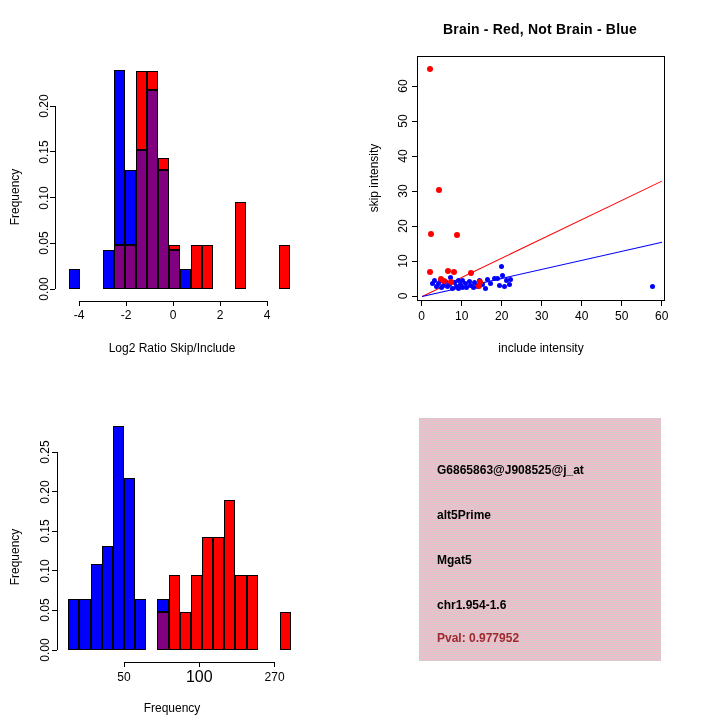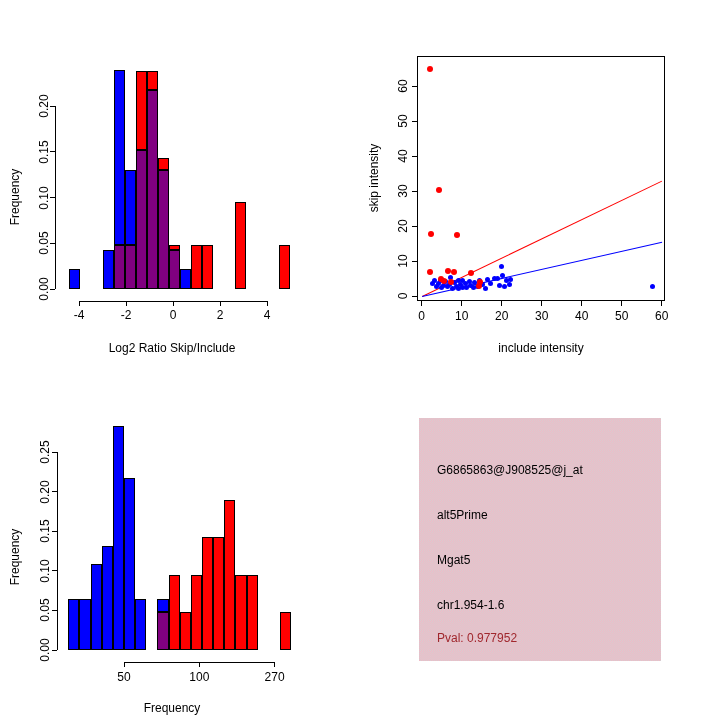--- a/index.html
+++ b/index.html
@@ -67,20 +67,21 @@
         <div style="position: absolute; left: 50px; top: 197px; width: 5px; height: 1px; background: rgb(0, 0, 0);"></div>
         <div class="tick-lbl" style="position: absolute; left: 44px; top: 197.5px; font-size: 12px; white-space: nowrap; transform: translate(-50%, -50%) rotate(-90deg);">0.10</div>
         <div style="position: absolute; left: 50px; top: 151.25px; width: 5px; height: 1px; background: rgb(0, 0, 0);"></div>
         <div class="tick-lbl" style="position: absolute; left: 44px; top: 151.75px; font-size: 12px; white-space: nowrap; transform: translate(-50%, -50%) rotate(-90deg);">0.15</div>
         <div style="position: absolute; left: 50px; top: 105.5px; width: 5px; height: 1px; background: rgb(0, 0, 0);"></div>
         <div class="tick-lbl" style="position: absolute; left: 44px; top: 106px; font-size: 12px; white-space: nowrap; transform: translate(-50%, -50%) rotate(-90deg);">0.20</div>
       </div>
   </div>
 
   <div class="panel">
+    <div class="t-lbl chart-title" style="left:540px;top:29px">Brain - Red, Not Brain - Blue</div>
     <div class="t-lbl" style="left:541px;top:348px">include intensity</div>
     <div class="t-lbl rot" style="left:374px;top:178px">skip intensity</div>
     <div class="plot-layer" id="plot-1">
         <div style="position: absolute; left: 417px; top: 56px; width: 248px; height: 245px; border: 1px solid rgb(0, 0, 0); box-sizing: border-box; background: rgb(255, 255, 255);"></div>
         <div style="position: absolute; left: 421.2px; top: 301px; width: 1px; height: 5px; background: rgb(0, 0, 0);"></div>
         <div class="tick-lbl" style="position: absolute; left: 421.7px; top: 316px; font-size: 12px; white-space: nowrap; transform: translate(-50%, -50%);">0</div>
         <div style="position: absolute; left: 461.2px; top: 301px; width: 1px; height: 5px; background: rgb(0, 0, 0);"></div>
         <div class="tick-lbl" style="position: absolute; left: 461.7px; top: 316px; font-size: 12px; white-space: nowrap; transform: translate(-50%, -50%);">10</div>
         <div style="position: absolute; left: 501.2px; top: 301px; width: 1px; height: 5px; background: rgb(0, 0, 0);"></div>
         <div class="tick-lbl" style="position: absolute; left: 501.7px; top: 316px; font-size: 12px; white-space: nowrap; transform: translate(-50%, -50%);">20</div>
@@ -184,41 +185,41 @@
         <div style="position: absolute; left: 202.011px; top: 536.744px; width: 11.1444px; height: 113.256px; background: rgb(255, 0, 0); border: 1px solid rgb(0, 0, 0); box-sizing: border-box;"></div>
         <div style="position: absolute; left: 213.155px; top: 536.744px; width: 11.1444px; height: 113.256px; background: rgb(255, 0, 0); border: 1px solid rgb(0, 0, 0); box-sizing: border-box;"></div>
         <div style="position: absolute; left: 224.3px; top: 499.52px; width: 11.1444px; height: 150.48px; background: rgb(255, 0, 0); border: 1px solid rgb(0, 0, 0); box-sizing: border-box;"></div>
         <div style="position: absolute; left: 235.444px; top: 574.76px; width: 11.1444px; height: 75.24px; background: rgb(255, 0, 0); border: 1px solid rgb(0, 0, 0); box-sizing: border-box;"></div>
         <div style="position: absolute; left: 246.588px; top: 574.76px; width: 11.1444px; height: 75.24px; background: rgb(255, 0, 0); border: 1px solid rgb(0, 0, 0); box-sizing: border-box;"></div>
         <div style="position: absolute; left: 280.022px; top: 611.984px; width: 11.1444px; height: 38.016px; background: rgb(255, 0, 0); border: 1px solid rgb(0, 0, 0); box-sizing: border-box;"></div>
         <div style="position: absolute; left: 124px; top: 662px; width: 150.6px; height: 1px; background: rgb(0, 0, 0);"></div>
         <div style="position: absolute; left: 123.5px; top: 662px; width: 1px; height: 5px; background: rgb(0, 0, 0);"></div>
         <div class="tick-lbl" style="position: absolute; left: 124px; top: 677px; font-size: 12px; white-space: nowrap; transform: translate(-50%, -50%);">50</div>
         <div style="position: absolute; left: 198.8px; top: 662px; width: 1px; height: 5px; background: rgb(0, 0, 0);"></div>
-        <div class="tick-lbl" style="position: absolute; left: 199.3px; top: 677px; font-size: 12px; white-space: nowrap; transform: translate(-50%, -50%);">100</div>
+        <div class="tick-lbl" style="position: absolute; left: 199.3px; top: 677px; font-size: 16px; white-space: nowrap; transform: translate(-50%, -50%);">100</div>
         <div style="position: absolute; left: 274.1px; top: 662px; width: 1px; height: 5px; background: rgb(0, 0, 0);"></div>
         <div class="tick-lbl" style="position: absolute; left: 274.6px; top: 677px; font-size: 12px; white-space: nowrap; transform: translate(-50%, -50%);">270</div>
         <div style="position: absolute; left: 57px; top: 452px; width: 1px; height: 198px; background: rgb(0, 0, 0);"></div>
         <div style="position: absolute; left: 52px; top: 649.5px; width: 5px; height: 1px; background: rgb(0, 0, 0);"></div>
         <div class="tick-lbl" style="position: absolute; left: 45px; top: 650px; font-size: 12px; white-space: nowrap; transform: translate(-50%, -50%) rotate(-90deg);">0.00</div>
         <div style="position: absolute; left: 52px; top: 609.9px; width: 5px; height: 1px; background: rgb(0, 0, 0);"></div>
         <div class="tick-lbl" style="position: absolute; left: 45px; top: 610.4px; font-size: 12px; white-space: nowrap; transform: translate(-50%, -50%) rotate(-90deg);">0.05</div>
         <div style="position: absolute; left: 52px; top: 570.3px; width: 5px; height: 1px; background: rgb(0, 0, 0);"></div>
         <div class="tick-lbl" style="position: absolute; left: 45px; top: 570.8px; font-size: 12px; white-space: nowrap; transform: translate(-50%, -50%) rotate(-90deg);">0.10</div>
         <div style="position: absolute; left: 52px; top: 530.7px; width: 5px; height: 1px; background: rgb(0, 0, 0);"></div>
         <div class="tick-lbl" style="position: absolute; left: 45px; top: 531.2px; font-size: 12px; white-space: nowrap; transform: translate(-50%, -50%) rotate(-90deg);">0.15</div>
         <div style="position: absolute; left: 52px; top: 491.1px; width: 5px; height: 1px; background: rgb(0, 0, 0);"></div>
         <div class="tick-lbl" style="position: absolute; left: 45px; top: 491.6px; font-size: 12px; white-space: nowrap; transform: translate(-50%, -50%) rotate(-90deg);">0.20</div>
         <div style="position: absolute; left: 52px; top: 451.5px; width: 5px; height: 1px; background: rgb(0, 0, 0);"></div>
         <div class="tick-lbl" style="position: absolute; left: 45px; top: 452px; font-size: 12px; white-space: nowrap; transform: translate(-50%, -50%) rotate(-90deg);">0.25</div>
       </div>
   </div>
 
   <div class="panel">
-    <div class="infobox" style="background-color: rgb(239, 186, 198);">
+    <div class="infobox" style="background-color: rgb(239, 186, 198); font-weight: bold;">
       <div class="info-line" style="top:45px">G6865863@J908525@j_at</div>
       <div class="info-line" style="top:90px">alt5Prime</div>
       <div class="info-line" style="top:135px">Mgat5</div>
       <div class="info-line" style="top:180px">chr1.954-1.6</div>
       <div class="info-line" style="top: 213px; color: rgb(160, 40, 46);">Pval: 0.977952</div>
     </div>
   </div>
 
 </div>
 

